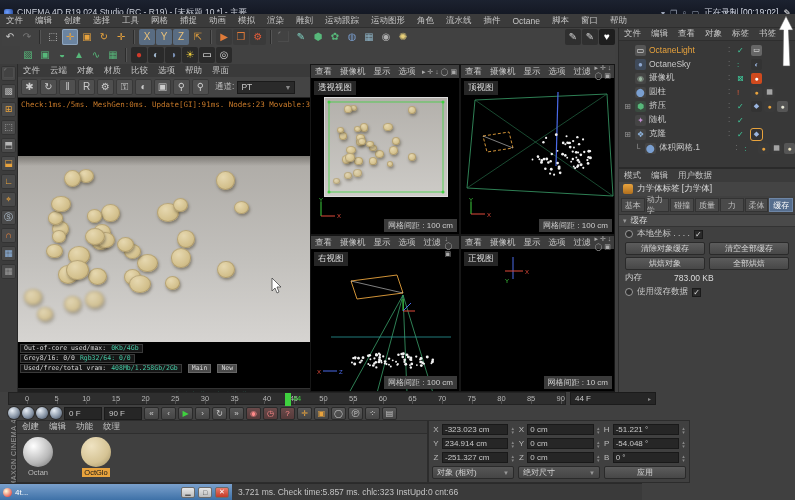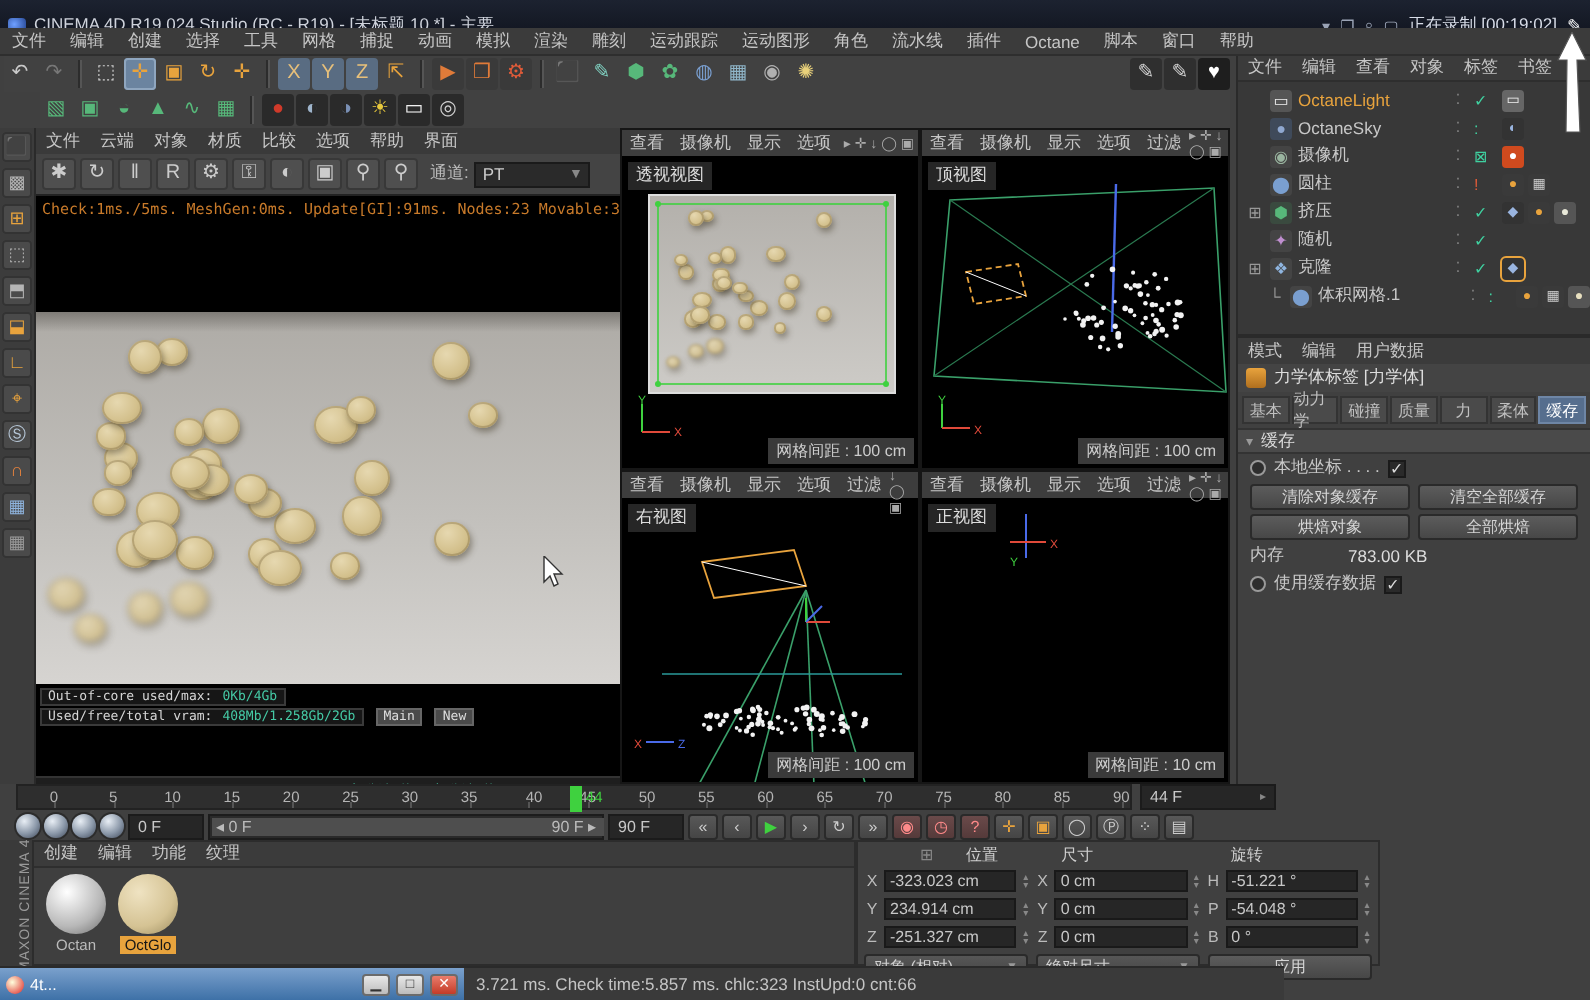--- a/index.html
+++ b/index.html
@@ -127,21 +127,21 @@
   .tbtn.play { color:#3fd13f; }
   .tbtn.rec { color:#ff8a8a; background:linear-gradient(#6a4a4a,#553a3a); }
   .tbtn.key { color:#e8a33d; }
   
   .brand { position:absolute; left:0; top:420px; width:16px; height:63px; background:#3a3a3a; overflow:hidden; }
   .brand span { position:absolute; left:-22px; top:28px; transform:rotate(-90deg); transform-origin:center;
     font-size:7px; letter-spacing:.5px; color:#9a9a9a; white-space:nowrap; width:70px; display:block; }
   .materials { position:absolute; left:16px; top:420px; width:412px; height:63px; background:#3f3f3f; border:1px solid #2c2c2c; }
   .mat-menu { height:13px; background:#3b3b3b; display:flex; align-items:center; font-size:8.5px; border-bottom:1px solid #2e2e2e; }
   .mat-menu .menu-item { padding:0 5px; }
-  .mat-items { display:flex; gap:2px; padding:3px 4px;text-align:center; }
+  .mat-items { display:flex; gap:24px; padding:3px 4px;text-align:center; }
   .mat { width:34px; display:flex; flex-direction:column; align-items:center; }
   .mat .ball { width:30px; height:30px; border-radius:50%; }
   .mat .mlabel { font-size:7.5px; color:#bbb; margin-top:1px; padding:0 2px; max-width:34px; overflow:hidden; white-space:nowrap; }
   .mat .mlabel.sel { background:#e8a33d; color:#161616; }
   
   .coords { position:absolute; left:428px; top:420px; width:262px; height:63px; background:#404040; border:1px solid #2c2c2c;
     font-size:8px; padding:1px 3px; }
   .co-head { display:flex; height:11px; align-items:center; color:#cfcfcf; }
   .co-head span { flex:1; padding-left:14px; }
   .co-row { display:flex; height:13px; align-items:center; gap:2px; margin-top:1px; }
@@ -342,20 +342,26 @@
         </div>
       <svg class="cursor" style="left:253px;top:168px" width="12" height="16" viewBox="0 0 12 16">
         <polygon points="1,0 1,13 4,10 6,15 8,14 6,9 10,9" fill="#fff" stroke="#333" stroke-width="0.7"></polygon>
       </svg>
     </div>
     <div class="gpu-stats" id="gpu-stats">
         <div class="gpu-line">
           <div class="box">
             <span>Out-of-core used/max:</span>
             <span class="val">0Kb/4Gb</span>
+          </div>
+        </div>
+        <div class="gpu-line">
+          <div class="box">
+            <span>Grey8/16: 0/0</span>
+            <span class="val">Rgb32/64: 0/0</span>
           </div>
         </div>
         <div class="gpu-line">
           <div class="box">
             <span>Used/free/total vram:</span>
             <span class="val">408Mb/1.258Gb/2Gb</span>
           </div>
           <span class="mini-btn">Main</span>
           <span class="mini-btn">New</span>
         </div>
@@ -825,35 +831,30 @@
         <span class="tick" style="left: 462.75px;"></span>
         <span class="num" style="left: 492.4px;">80</span>
         <span class="tick" style="left: 492.4px;"></span>
         <span class="num" style="left: 522.05px;">85</span>
         <span class="tick" style="left: 522.05px;"></span>
         <span class="num" style="left: 551.7px;">90</span>
         <span class="tick" style="left: 551.7px;"></span>
         <div class="marker" style="left: 275.92px;"></div>
         <span class="marker-num" style="left: 283.92px;">44</span>
       </div>
-    <div class="tl-field" style="left:570px;width:68px">
+    <div class="tl-field" style="left:570px;width:86px">
       <span>44 F</span>
         <span style="margin-left:auto;color:#888;font-size:6px">▸</span>
     </div>
     <div class="transport" id="transport">
         <div class="sphere"></div>
         <div class="sphere"></div>
         <div class="sphere"></div>
         <div class="sphere"></div>
         <div class="tl-field" style="position: static; width: 38px;">0 F</div>
-        <div class="range">
-          <div class="bar"></div>
-          <span class="rtext" style="left: 3px;">◂ 0 F</span>
-          <span class="rtext" style="right: 3px;">90 F ▸</span>
-        </div>
         <div class="tl-field" style="position: static; width: 38px;">90 F</div>
         <div class="tbtn ">«</div>
         <div class="tbtn ">‹</div>
         <div class="tbtn play">▶</div>
         <div class="tbtn ">›</div>
         <div class="tbtn ">↻</div>
         <div class="tbtn ">»</div>
         <div class="tbtn rec">◉</div>
         <div class="tbtn rec">◷</div>
         <div class="tbtn rec">?</div>
@@ -883,25 +884,20 @@
           <div class="mlabel">Octan</div>
         </div>
         <div class="mat">
           <div class="ball" style="background: radial-gradient(circle at 35% 30%, rgb(239, 227, 194), rgb(213, 195, 148) 60%, rgb(154, 138, 94));"></div>
           <div class="mlabel sel">OctGlo</div>
         </div>
       </div>
   </div>
 
   <div class="coords">
-    <div class="co-head">
-      <span><span style="color:#888">⊞ </span><span>位置</span></span>
-      <span>尺寸</span>
-      <span>旋转</span>
-    </div>
     <div id="co-rows">
         <div class="co-row">
           <div class="co-cell">
             <span class="co-lab">X</span>
             <div class="co-field">-323.023 cm</div>
             <div class="spin">▴<br>▾</div>
           </div>
           <div class="co-cell">
             <span class="co-lab">X</span>
             <div class="co-field">0 cm</div>

